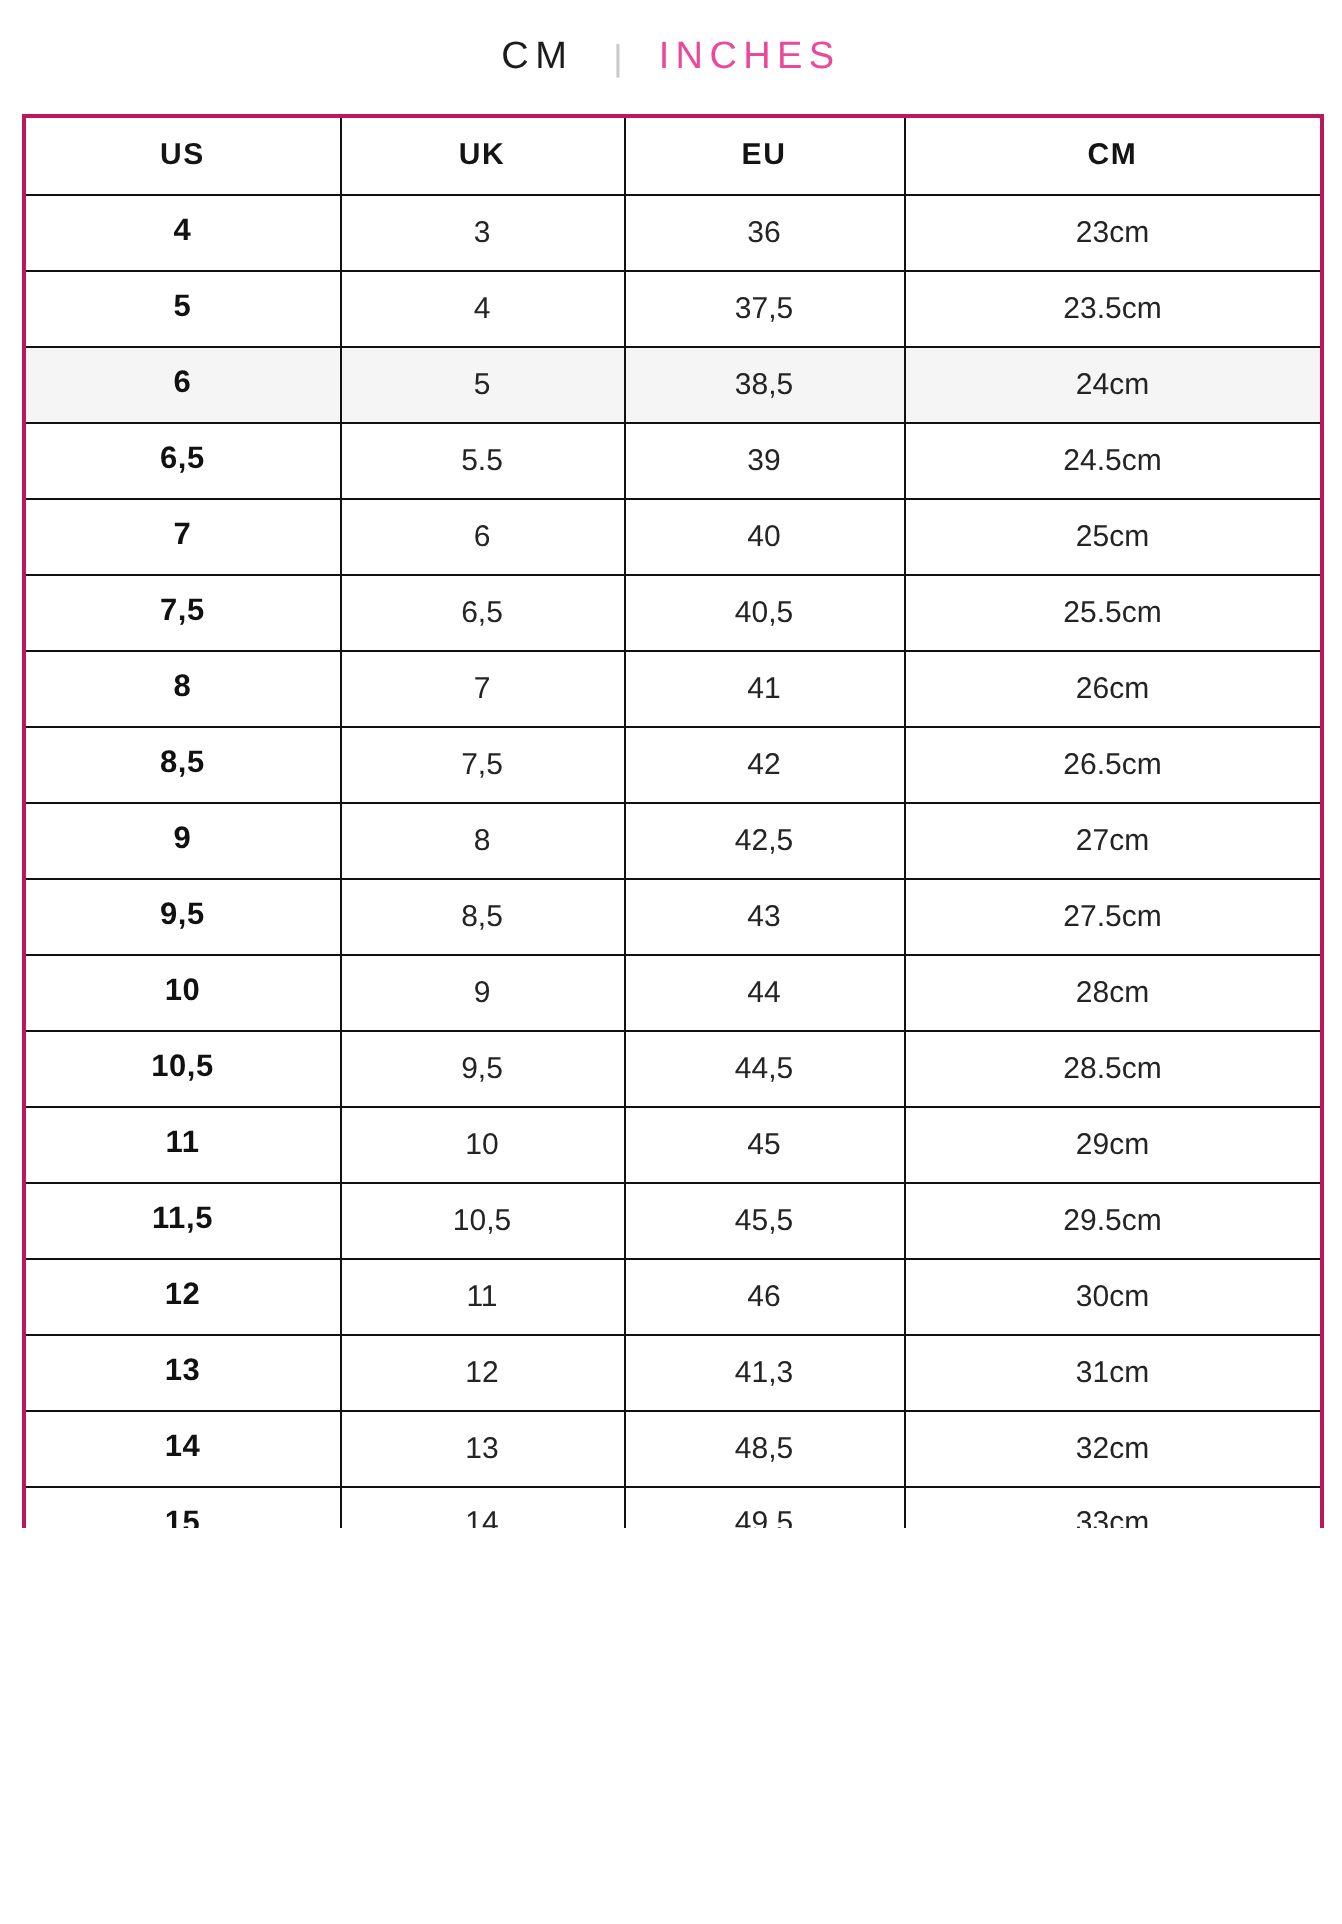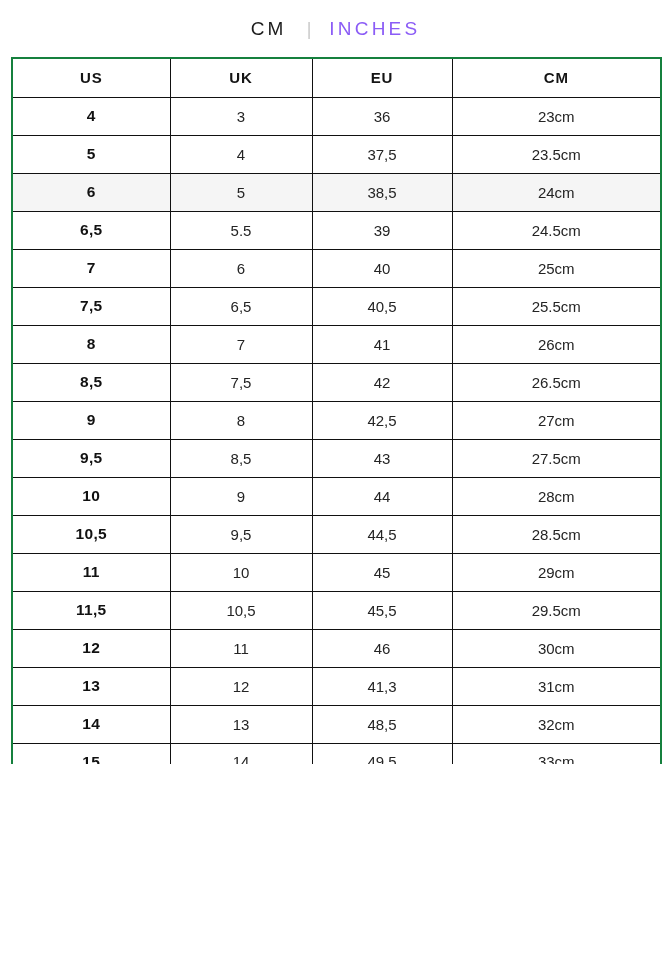--- a/index.html
+++ b/index.html
@@ -44,21 +44,21 @@
     padding: 0 2px;
     white-space: nowrap;
   }
 
   .unit-opt.active {
     color: #1c1c1c;
     font-weight: 400;
   }
 
   .unit-opt.inactive {
-    color: #8b5cf6;
+    color: #ec4899;
     font-weight: 400;
   }
 
   .unit-sep {
     color: #c9c9c9;
     font-size: 18px;
     line-height: 1;
     padding: 0 16px 0 18px;
     font-weight: 300;
   }
@@ -68,21 +68,21 @@
     position: absolute;
     left: 11px;
     top: 57px;
     width: 649px;
   }
 
   table.size-table {
     width: 649px;
     border-collapse: collapse;
     table-layout: fixed;
-    border: 2px solid #15803d;
+    border: 2px solid #be185d;
   }
 
   table.size-table col.c-us { width: 158px; }
   table.size-table col.c-uk { width: 142px; }
   table.size-table col.c-eu { width: 140px; }
   table.size-table col.c-cm { width: 209px; }
 
   table.size-table th,
   table.size-table td {
     border: 1.6px solid #111111;

